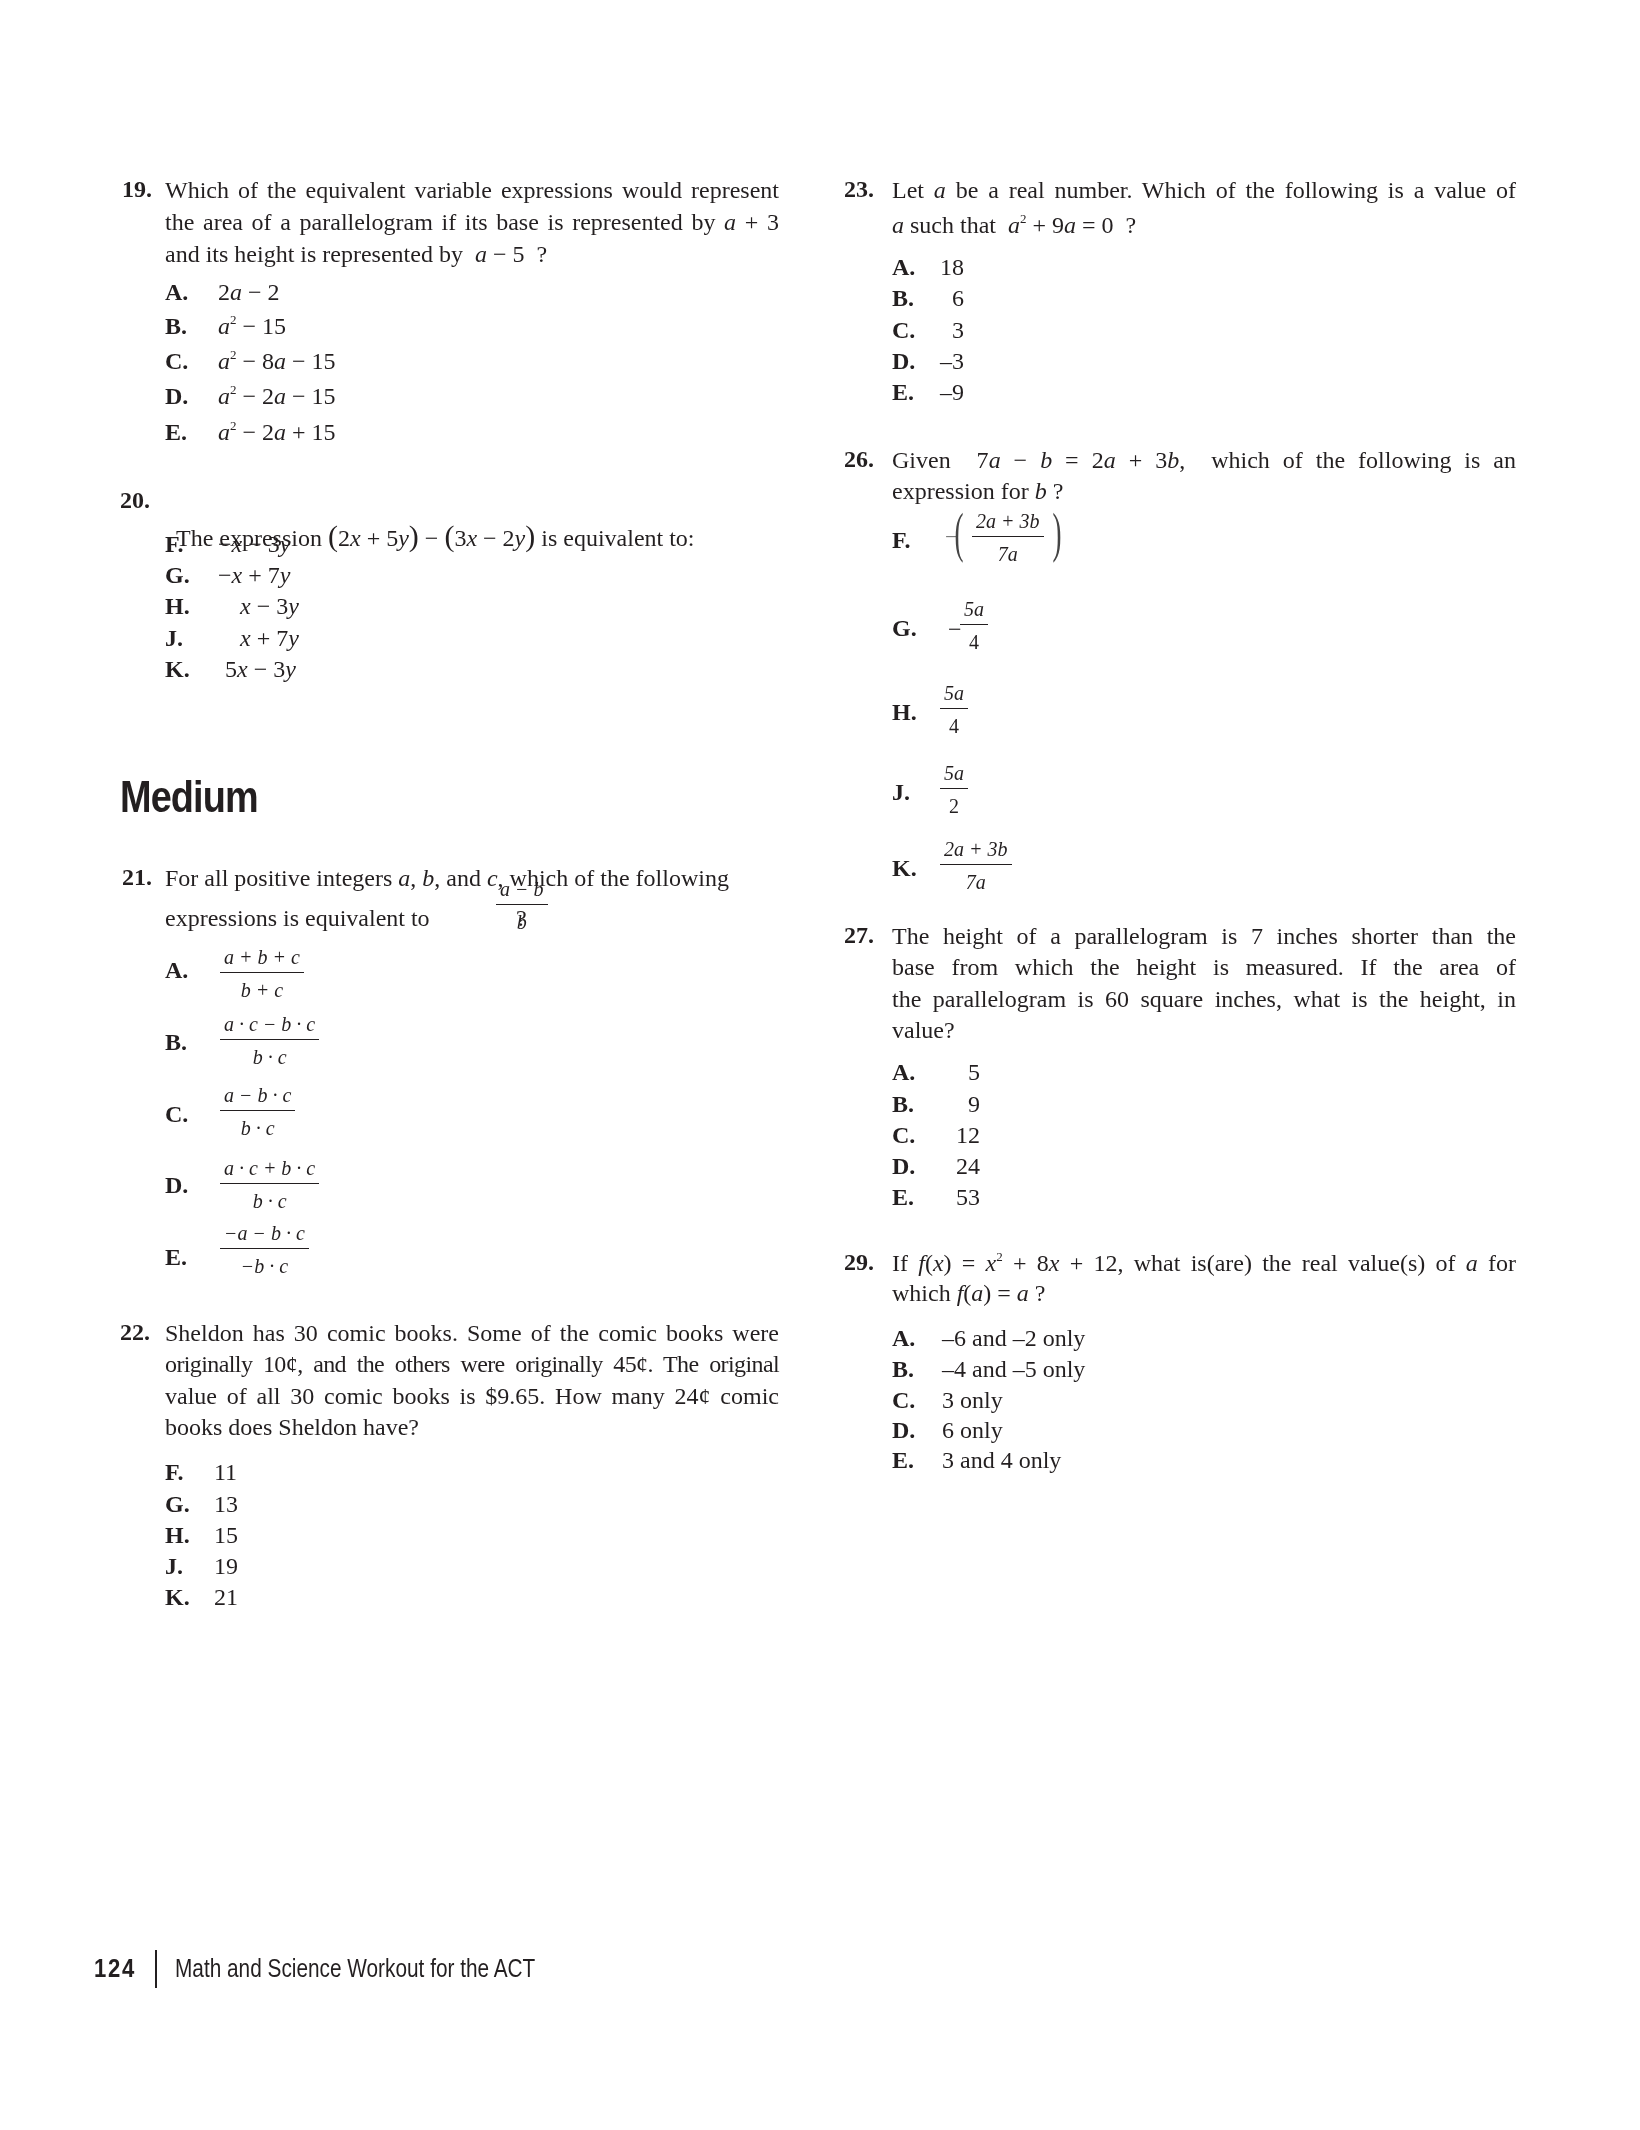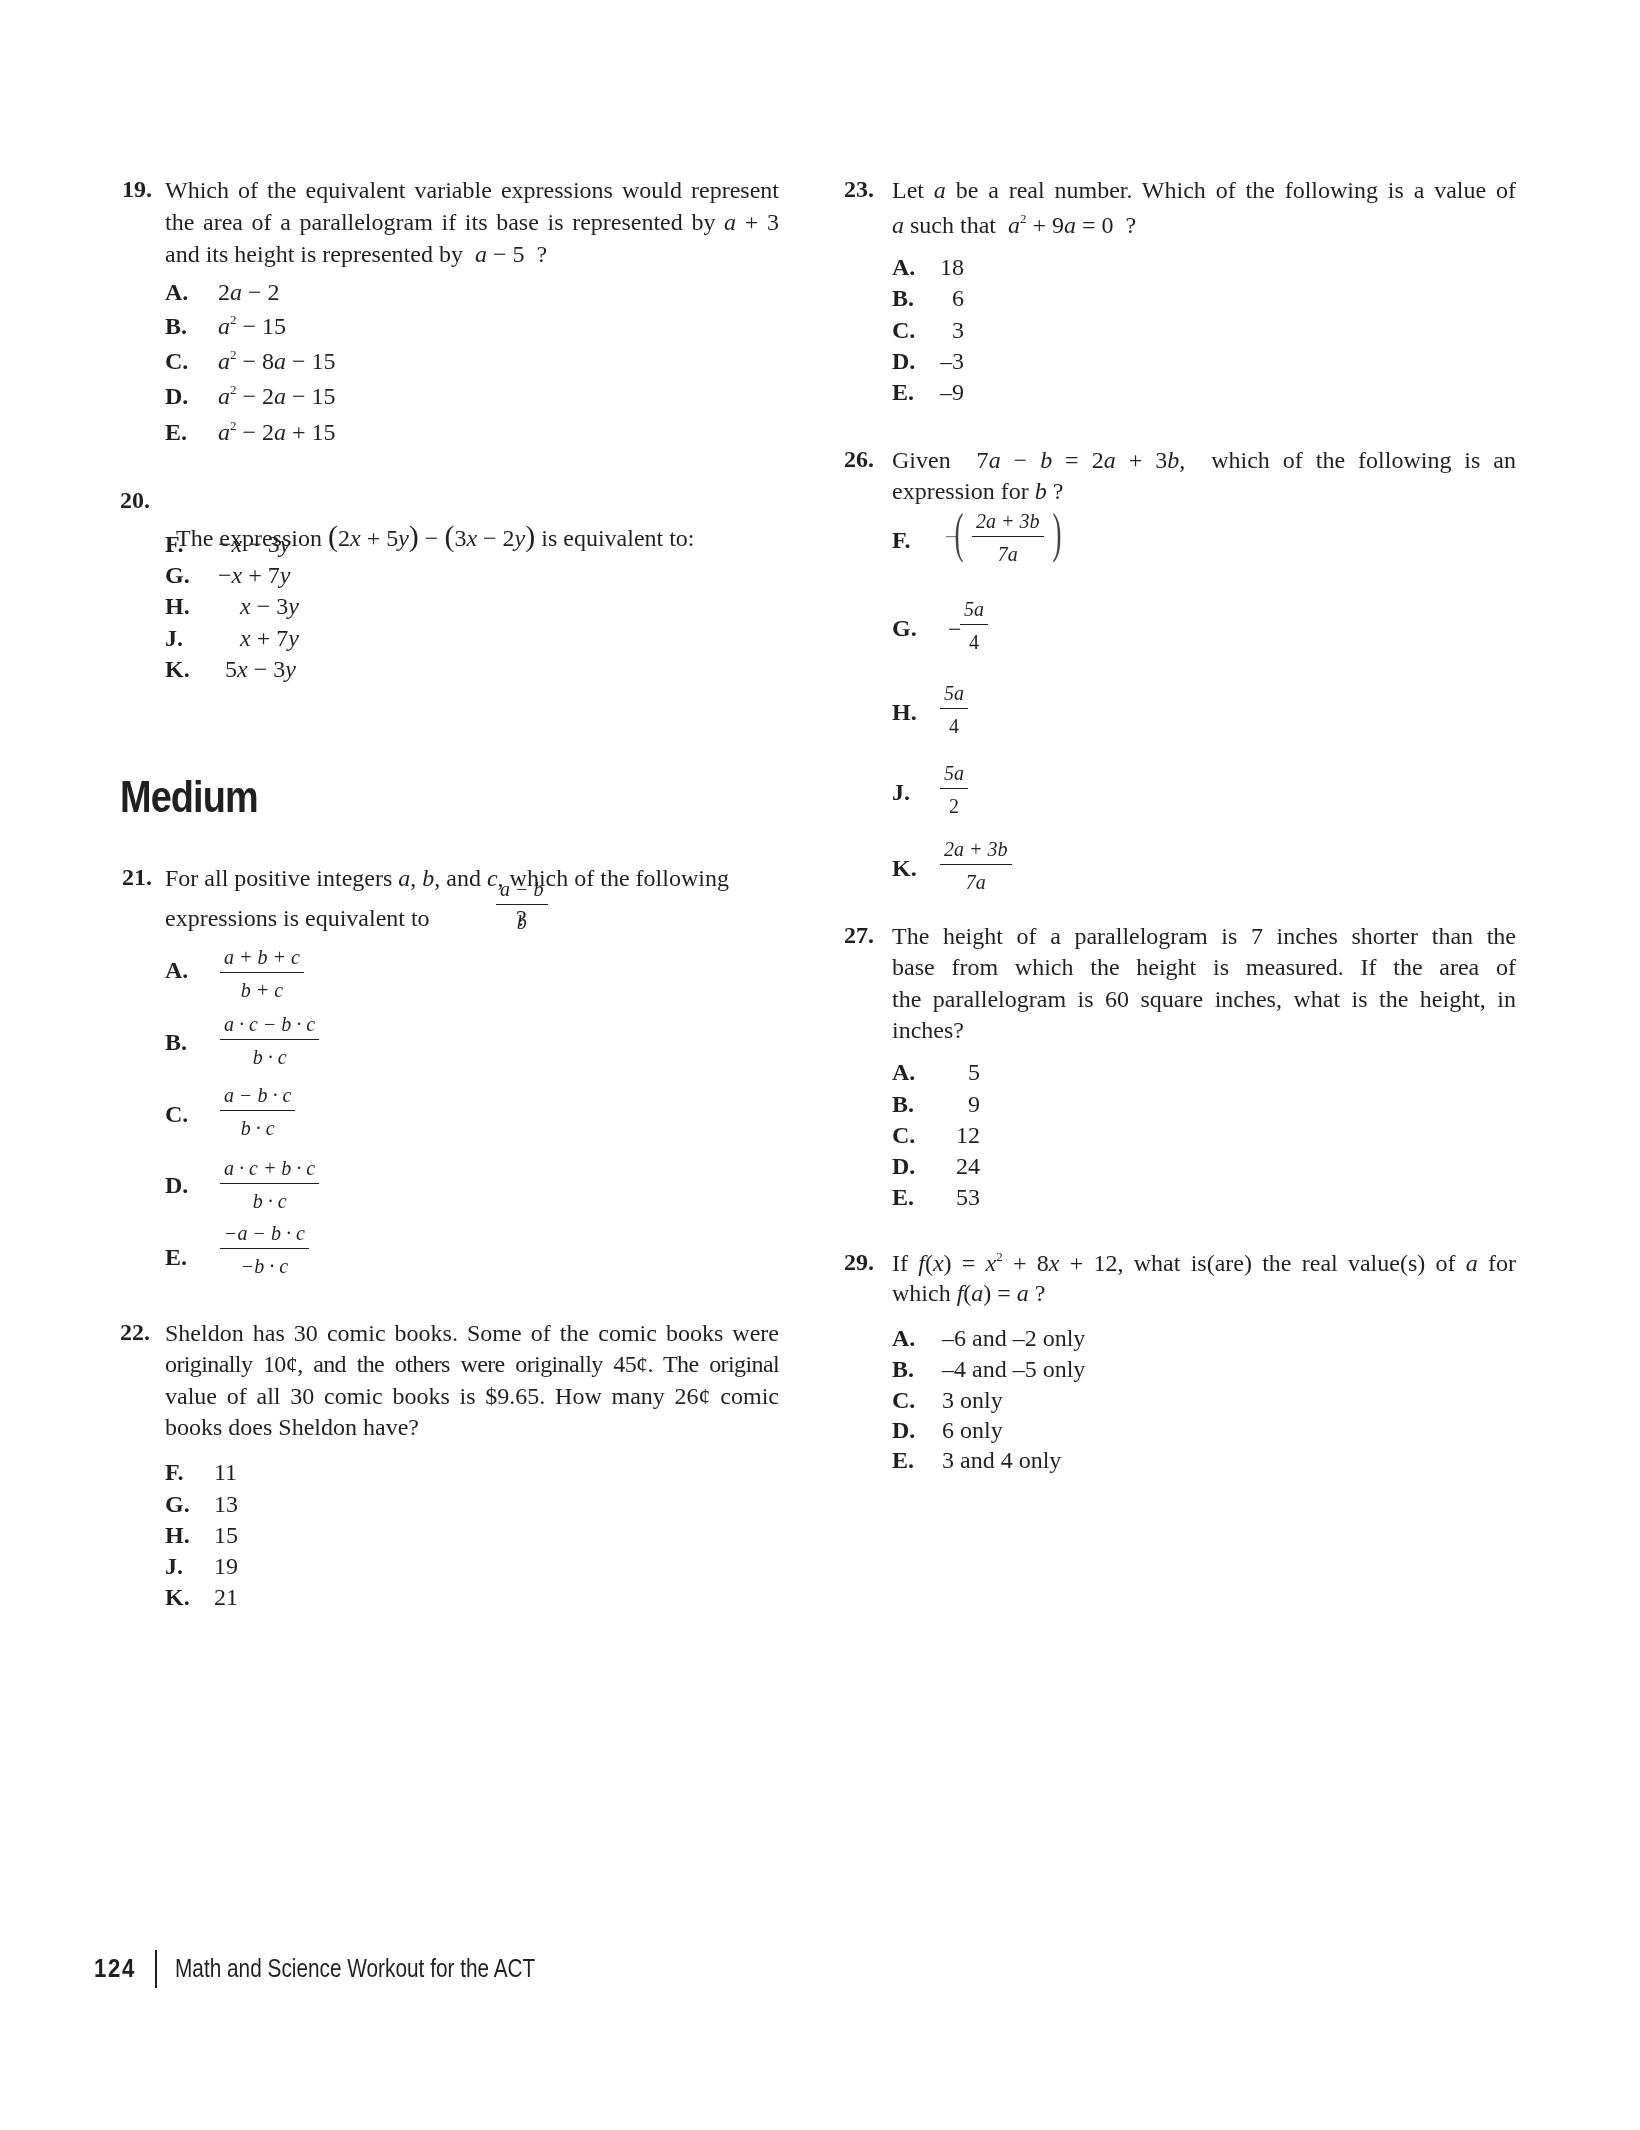--- a/index.html
+++ b/index.html
@@ -139,21 +139,21 @@
       <span class="num">−a − b · c</span>
       <span class="den">−b · c</span>
     </div>
   </div>
 </div>
 
 <div>
   <span class="qnum" style="left:120px; top:1319px;">22.</span>
   <div class="line just" style="left:165px; top:1321px; width:614px;">Sheldon has 30 comic books. Some of the comic books were</div>
   <div class="line just" style="left:165px; top:1352px; width:614px; letter-spacing:-0.6px; word-spacing:-3px;">originally 10¢, and the others were originally 45¢. The original</div>
-  <div class="line just" style="left:165px; top:1384px; width:614px;">value of all 30 comic books is $9.65. How many 26¢ comic</div>
+  <div class="line just" style="left:165px; top:1384px; width:614px;">value of all 30 comic books is $9.65. How many 24¢ comic</div>
   <div class="line" style="left:165px; top:1415px;">books does Sheldon have?</div>
 
   <div class="opt" style="left:165px; top:1460px;">
     <span class="lt">F.</span>
     <span class="val" style="left:49px;">11</span>
   </div>
   <div class="opt" style="left:165px; top:1492px;">
     <span class="lt">G.</span>
     <span class="val" style="left:49px;">13</span>
   </div>
@@ -256,21 +256,21 @@
       <span class="den">7a</span>
     </div>
   </div>
 </div>
 
 <div>
   <span class="qnum" style="left:844px; top:922px;">27.</span>
   <div class="line just" style="left:892px; top:924px; width:624px;">The height of a parallelogram is 7 inches shorter than the</div>
   <div class="line just" style="left:892px; top:955px; width:624px;">base from which the height is measured. If the area of</div>
   <div class="line just" style="left:892px; top:987px; width:624px;">the parallelogram is 60 square inches, what is the height, in</div>
-  <div class="line" style="left:892px; top:1018px;">inches?</div>
+  <div class="line" style="left:892px; top:1018px;">value?</div>
 
   <div class="opt" style="left:892px; top:1060px;">
     <span class="lt">A.</span>
     <span class="val" style="left:76px;">5</span>
   </div>
   <div class="opt" style="left:892px; top:1092px;">
     <span class="lt">B.</span>
     <span class="val" style="left:76px;">9</span>
   </div>
   <div class="opt" style="left:892px; top:1123px;">

